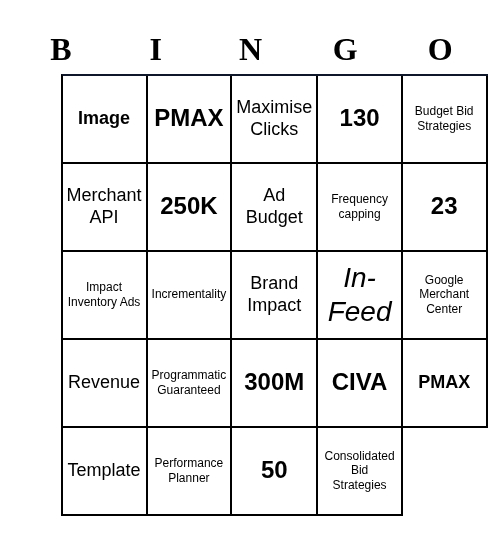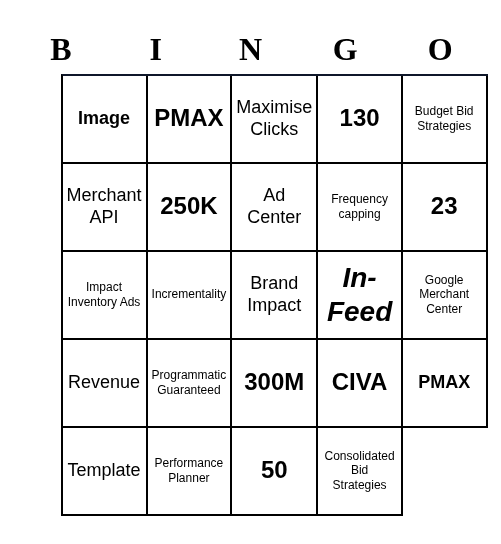--- a/index.html
+++ b/index.html
@@ -69,21 +69,21 @@
     }
 
     .bingo-cell.medium-text {
       font-size: 18px;
       font-weight: bold;
     }
 
     .bingo-cell.italic-large {
       font-size: 28px;
       font-style: italic;
-      font-weight: bold;
+      font-weight: normal;
     }
 
     .bingo-cell.small-text {
       font-size: 12px;
     }
   </style>
 </head>
 <body>
 
 <div class="bingo-container">
@@ -95,21 +95,21 @@
       <div class="bingo-header-cell">O</div>
     </div>
   <div class="bingo-grid">
   <div class="bingo-cell medium-text">Image</div>
       <div class="bingo-cell large-text">PMAX</div>
       <div class="bingo-cell">Maximise Clicks</div>
       <div class="bingo-cell large-text">130</div>
       <div class="bingo-cell small-text">Budget Bid Strategies</div>
       <div class="bingo-cell">Merchant API</div>
       <div class="bingo-cell large-text">250K</div>
-      <div class="bingo-cell">Ad Center</div>
+      <div class="bingo-cell">Ad Budget</div>
       <div class="bingo-cell small-text">Frequency capping</div>
       <div class="bingo-cell large-text">23</div>
       <div class="bingo-cell small-text">Impact Inventory Ads</div>
       <div class="bingo-cell small-text">Incrementality</div>
       <div class="bingo-cell">Brand Impact</div>
       <div class="bingo-cell italic-large">In-Feed</div>
       <div class="bingo-cell small-text">Google Merchant Center</div>
       <div class="bingo-cell">Revenue</div>
       <div class="bingo-cell small-text">Programmatic Guaranteed</div>
       <div class="bingo-cell large-text">300M</div>

